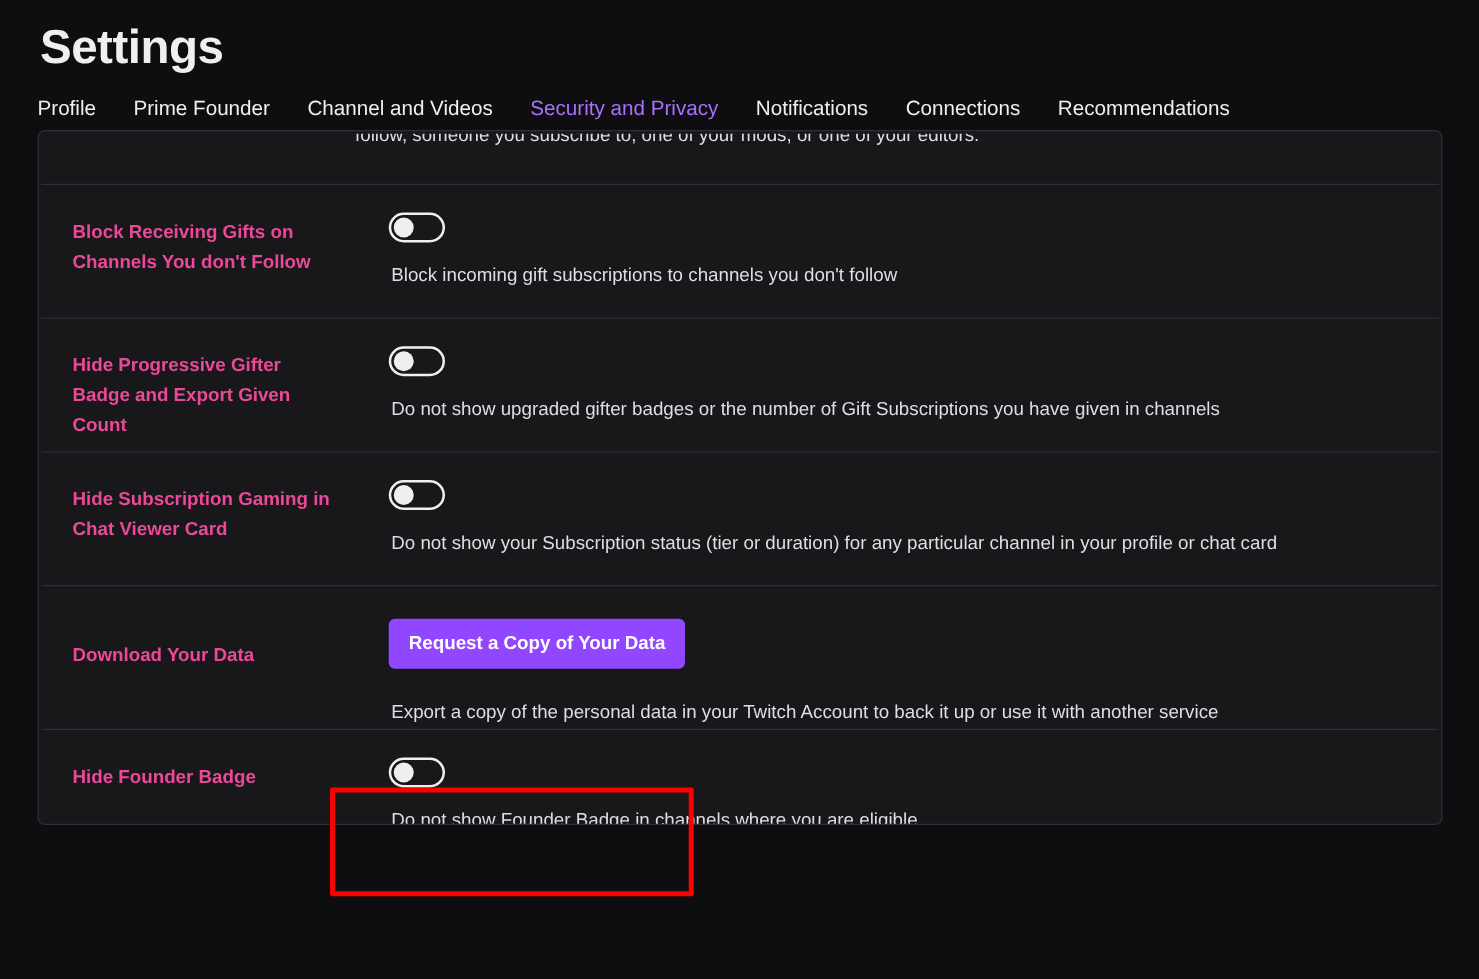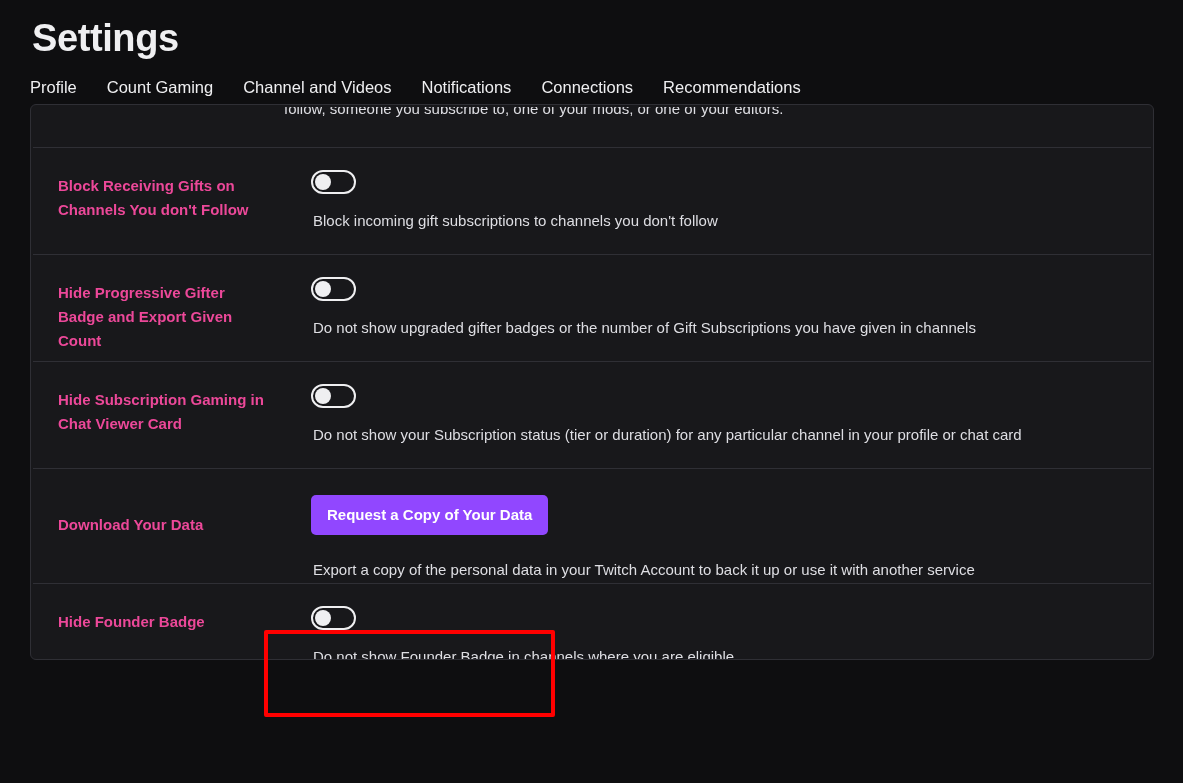--- a/index.html
+++ b/index.html
@@ -209,22 +209,23 @@
 </head>
 <body>
 
 <div class="page">
 
   <div class="header">
     <div class="page-title">Settings</div>
 
     <div class="tabbar">
       <button class="tab">Profile</button>
-      <button class="tab">Count Gaming</button>
+      <button class="tab">Prime Founder</button>
       <button class="tab">Channel and Videos</button>
+      <button class="tab active">Security and Privacy</button>
       <button class="tab">Notifications</button>
       <button class="tab">Connections</button>
       <button class="tab">Recommendations</button>
     </div>
   </div>
 
   <div class="panel">
 
     <div class="row row-clipped">
       <div class="clipped-text">follow, someone you subscribe to, one of your mods, or one of your editors.</div>

